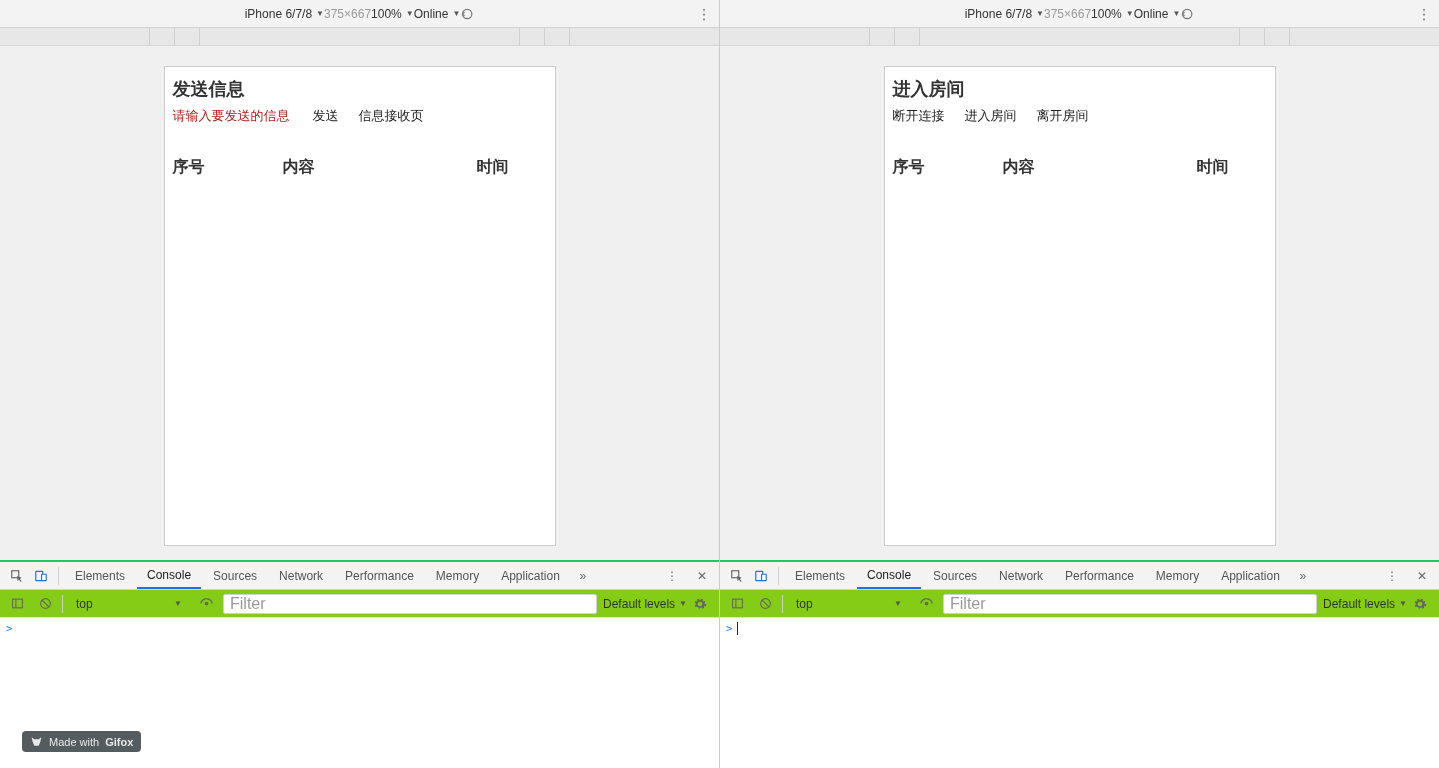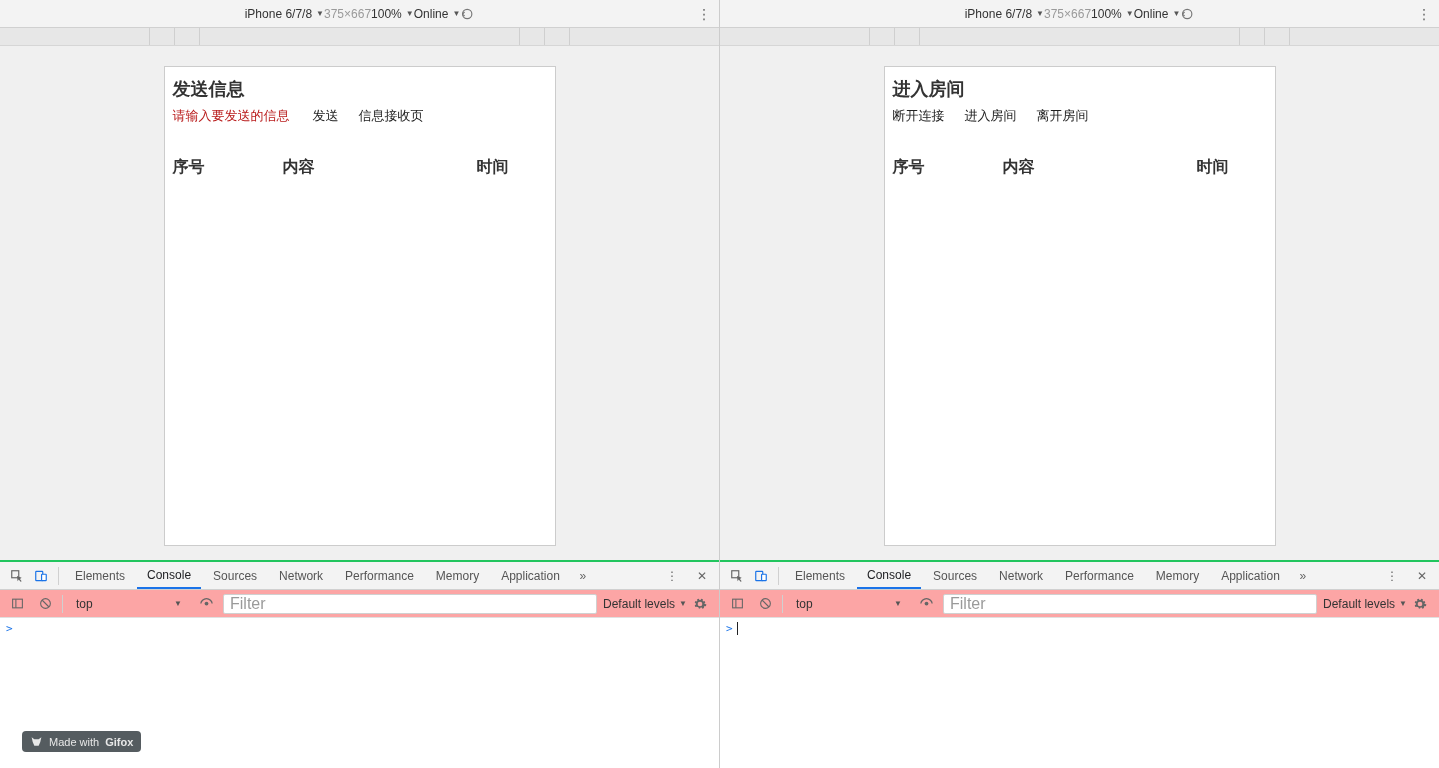--- a/index.html
+++ b/index.html
@@ -38,21 +38,21 @@
   .devtools { border-top: 2px solid #22c55e; background: #f3f3f3; display: flex; flex-direction: column; }
   .dt-tabs { height: 28px; display: flex; align-items: center; border-bottom: 1px solid #d0d0d0; padding: 0 6px; gap: 2px; position: relative; }
   .dt-tabs .iconbtn { width: 22px; height: 22px; display: inline-flex; align-items: center; justify-content: center; color: #666; cursor: pointer; }
   .dt-tabs .iconbtn.active { color: #1a73e8; }
   .dt-tabs .sep { width: 1px; height: 18px; background: #d0d0d0; margin: 0 4px; }
   .dt-tab { padding: 0 10px; height: 100%; display: inline-flex; align-items: center; color: #555; cursor: pointer; font-size: 12px; }
   .dt-tab.active { color: #202124; border-bottom: 2px solid #1a73e8; }
   .dt-tabs .right { margin-left: auto; display: flex; align-items: center; gap: 8px; }
   .dt-tabs .right .iconbtn { color: #666; }
 
-  .dt-console-bar { height: 28px; display: flex; align-items: center; border-bottom: 1px solid #e0e0e0; background: #fca5a5; padding: 0 6px; gap: 6px; font-size: 12px; }
+  .dt-console-bar { height: 28px; display: flex; align-items: center; border-bottom: 1px solid #e0e0e0; background: #84cc16; padding: 0 6px; gap: 6px; font-size: 12px; }
   .dt-console-bar .iconbtn { width: 22px; height: 22px; display: inline-flex; align-items: center; justify-content: center; color: #666; cursor: pointer; }
   .scope-select { display: inline-flex; align-items: center; gap: 4px; min-width: 120px; padding: 0 6px; height: 20px; border: 1px solid transparent; cursor: pointer; }
   .filter-input { flex: 1; height: 20px; border: 1px solid #d0d0d0; border-radius: 2px; padding: 0 6px; font-size: 16px; color: #333; background: #fff; }
   .filter-input::placeholder { color: #9a9a9a; }
   .levels { display: inline-flex; align-items: center; gap: 4px; color: #333; cursor: pointer; white-space: nowrap; }
   .gear { color: #666; cursor: pointer; width: 20px; text-align: center; }
 
   .dt-console-body { height: 150px; background: #fff; padding: 4px 6px; font-family: Menlo, monospace; font-size: 11px; color: #1a73e8; display: flex; align-items: flex-start; gap: 4px; }
   .prompt { color: #1a73e8; }
   .cursor { width: 1px; height: 13px; background: #202124; display: inline-block; }

